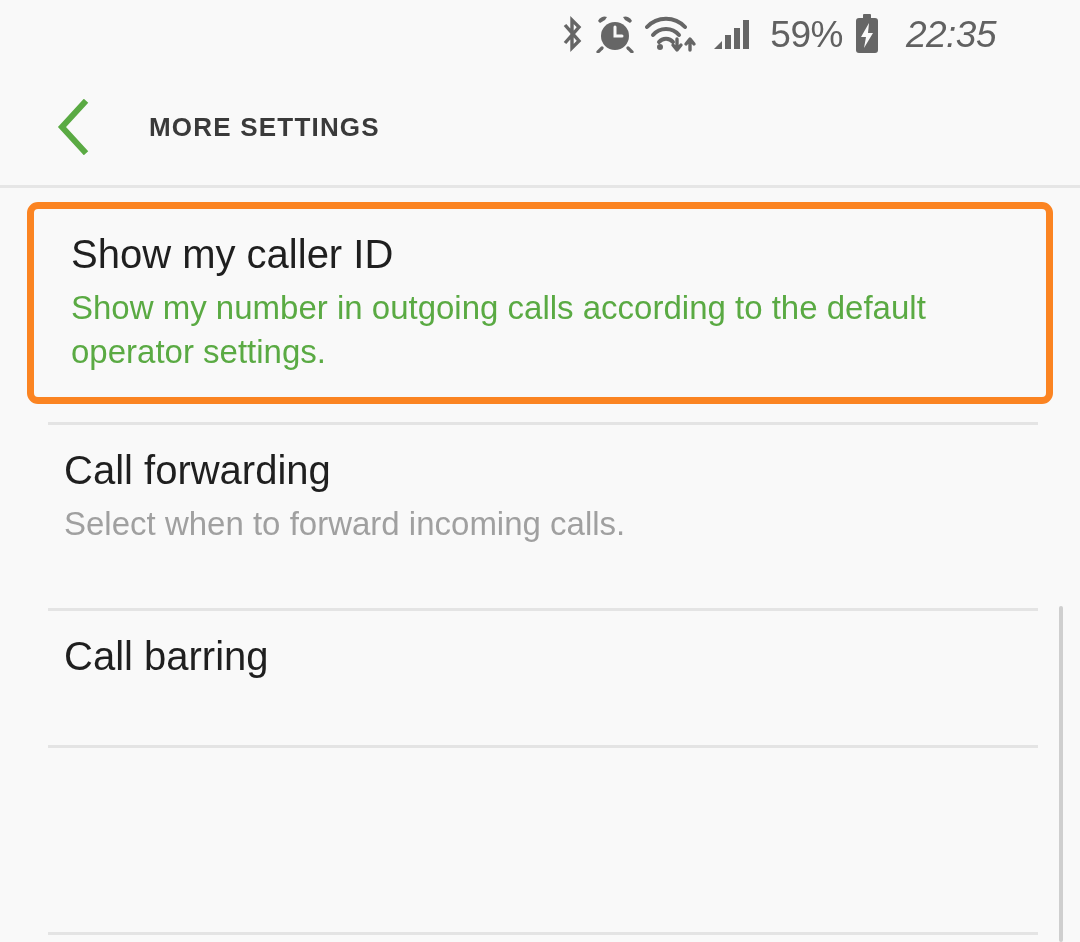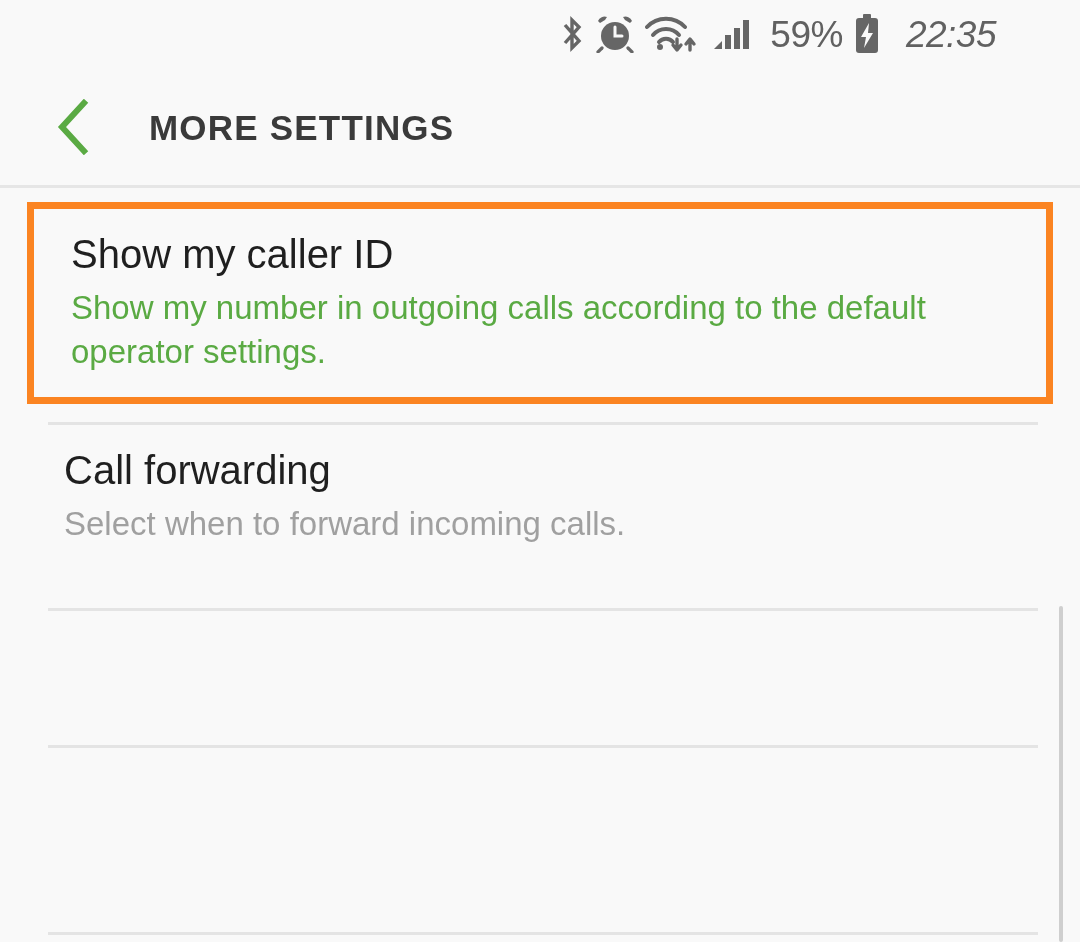--- a/index.html
+++ b/index.html
@@ -64,21 +64,21 @@
   .back-btn {
     width: 92px;
     height: 92px;
     margin-left: 28px;
     display: flex;
     align-items: center;
     justify-content: center;
     cursor: pointer;
   }
   .page-title {
-    font-size: 35px;
+    font-size: 26px;
     font-weight: bold;
     color: #3a3a3a;
     letter-spacing: 1.2px;
     margin-left: 29px;
     line-height: 1;
     white-space: nowrap;
   }
   .header-divider {
     position: absolute;
     top: 185px; left: 0;
@@ -96,20 +96,21 @@
     background: #f9f9f9;
   }
   .row {
     position: relative;
     box-sizing: border-box;
     padding-left: 64px;
     padding-right: 48px;
     display: flex;
     align-items: center;
     justify-content: space-between;
+    border-radius: 11px;
   }
   .row-text { flex: 1 1 auto; min-width: 0; }
   .row-title {
     font-size: 40px;
     color: #1f1f1f;
     line-height: 1.1;
     font-weight: normal;
   }
   .row-sub {
     font-size: 33px;
@@ -255,19 +256,24 @@
   <div class="divider" style="top:234px"></div>
 
   <div class="row" style="height:185px">
     <div class="row-text">
       <div class="row-title">Call forwarding</div>
       <div class="row-sub">Select when to forward incoming calls.</div>
     </div>
   </div>
   <div class="divider" style="top:420px"></div>
 
+  <div class="row" style="height:134px">
+    <div class="row-text">
+      <div class="row-title">Call barring</div>
+    </div>
+  </div>
   <div class="divider" style="top:557px"></div>
 
   <div class="divider" style="top:744px"></div>
 
 </div>
 
 <div class="scrollbar"></div>
 
 </body></html>

